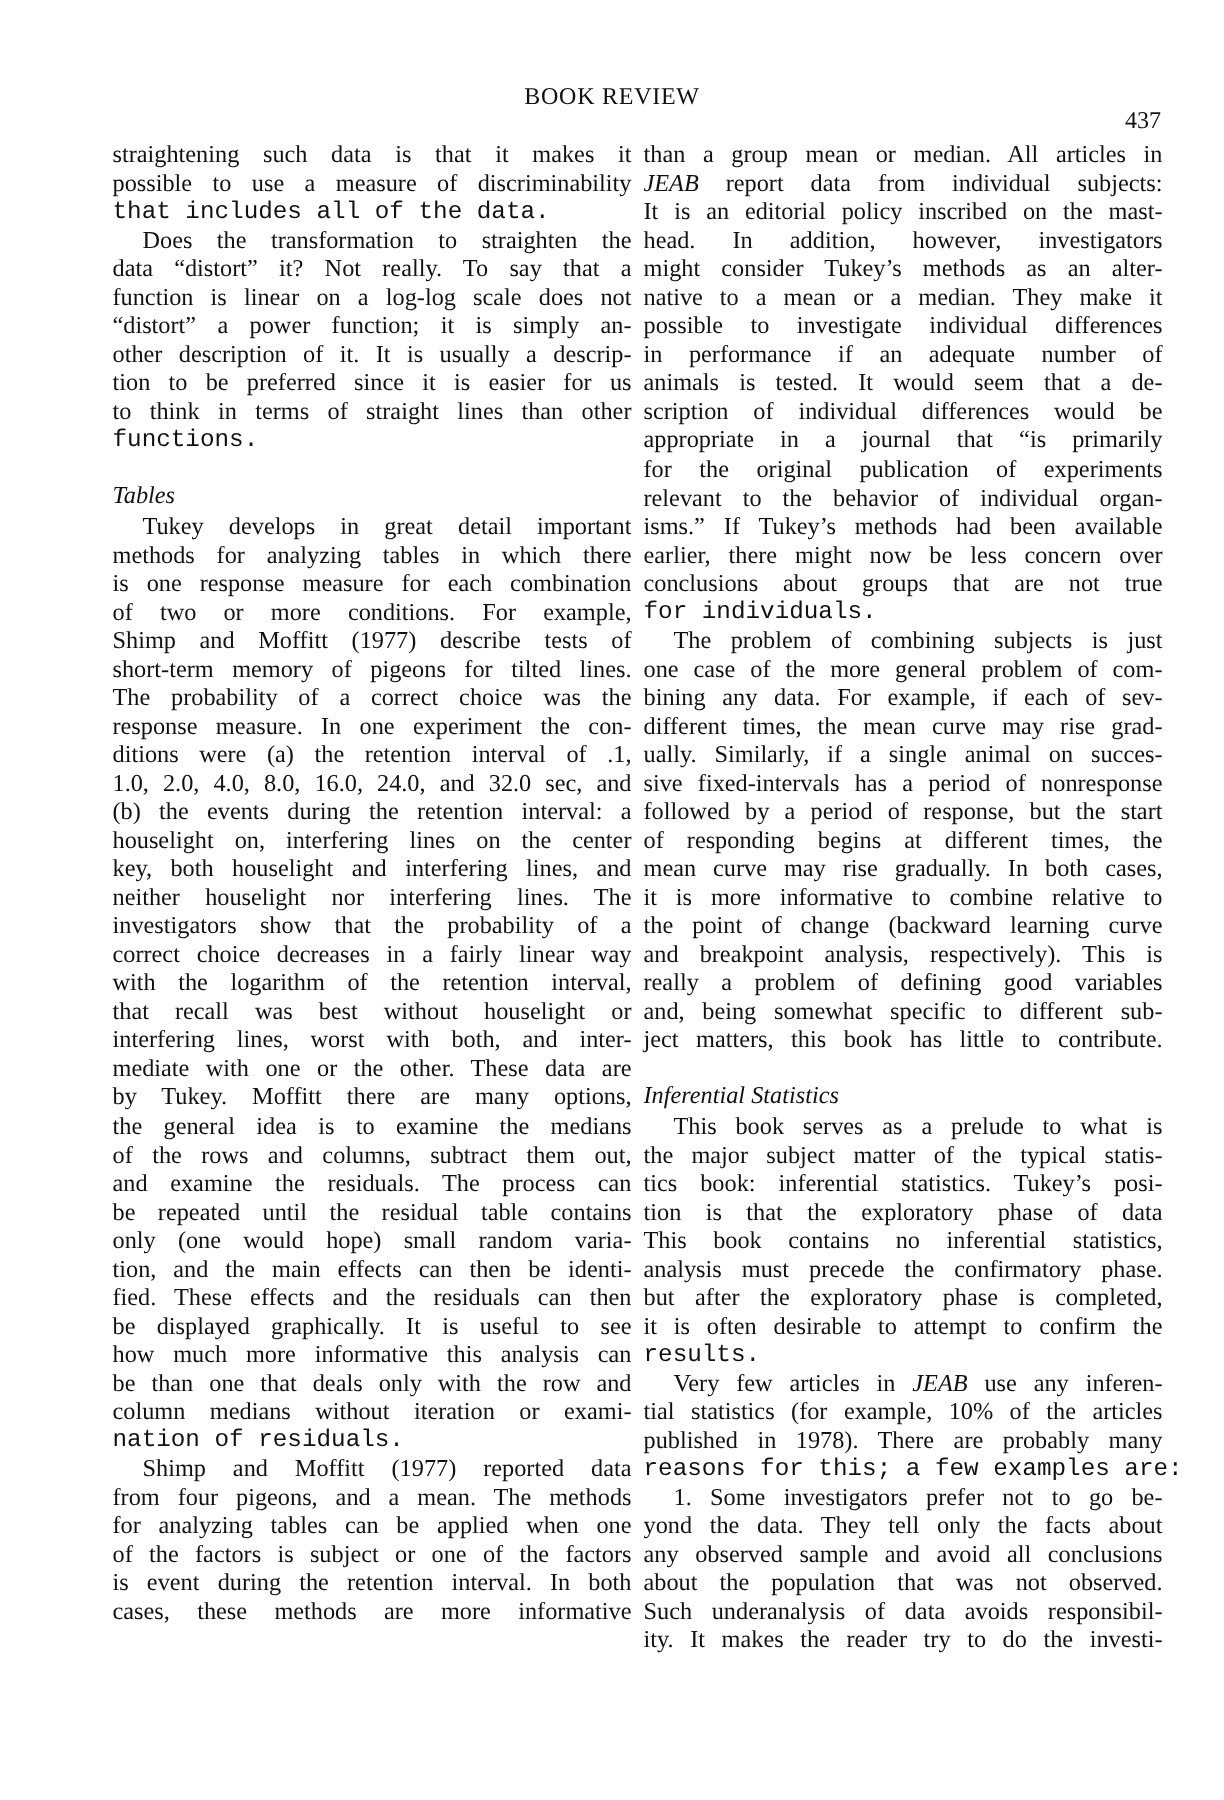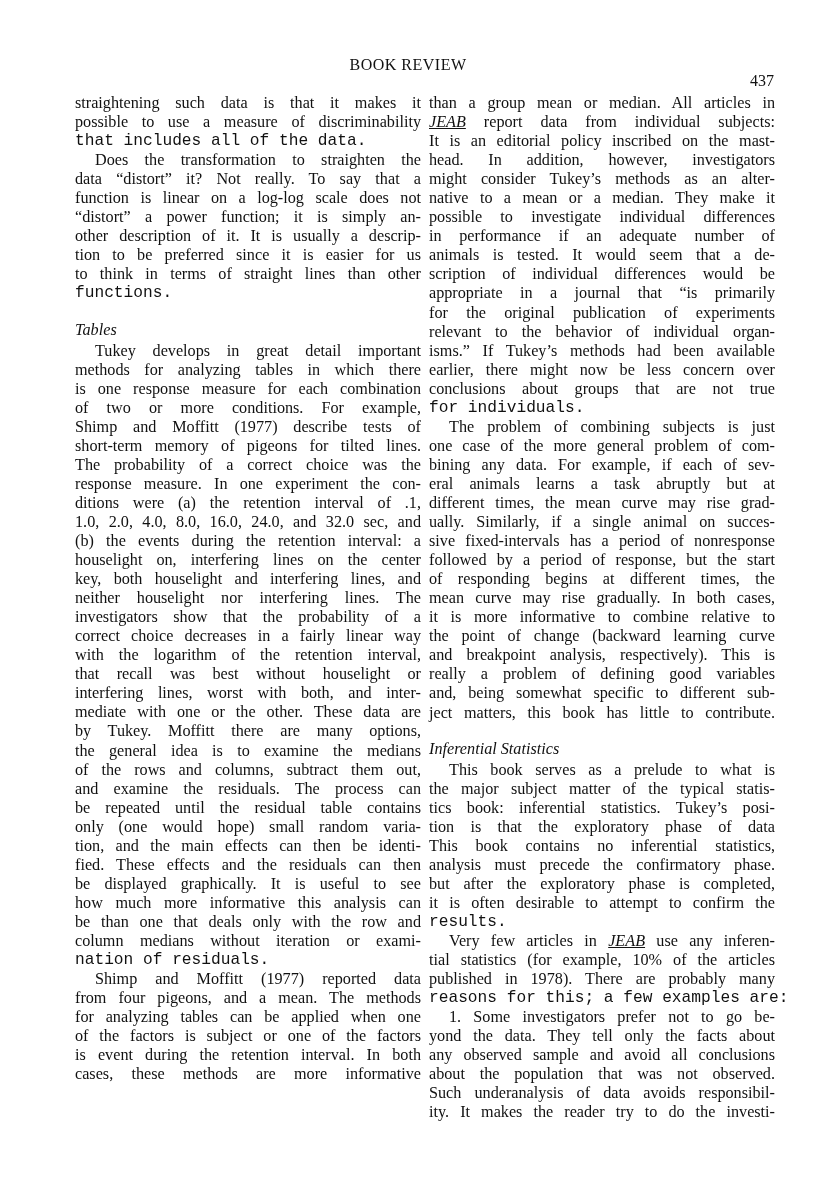--- a/index.html
+++ b/index.html
@@ -26,21 +26,21 @@
   .col-left { left: 63px; margin-left: 12px; }
   .col-right { left: 429px; }
   .col-right { width: 346px; }
   p { margin: 0; text-indent: 0; }
   .line { display: block; text-align: justify; text-align-last: justify; white-space: nowrap; overflow: visible; }
   .line.last { text-align-last: left; font-family: Liberation Mono, monospace; }
   h3.section-heading {
     font-style: italic; font-weight: normal; font-size: 16.2px;
     margin: 0; padding-top: 17px; padding-bottom: 2px; line-height: 19px;
   }
-  em.journal { font-style: italic; text-decoration: underline; }
+  em.journal { font-style: italic; }
 </style>
 </head>
 <body>
 
 <div class="running-head">
   <span class="running-title">BOOK REVIEW</span>
   <span class="page-number">437</span>
 </div>
 
 <div class="column col-left">
@@ -122,21 +122,20 @@
     <span class="line">relevant to the behavior of individual organ-</span>
     <span class="line">isms.” If Tukey’s methods had been available</span>
     <span class="line">earlier, there might now be less concern over</span>
     <span class="line">conclusions about groups that are not true</span>
     <span class="line last">for individuals.</span>
   </p>
   <p>
     <span class="line" style="padding-left:20px">The problem of combining subjects is just</span>
     <span class="line">one case of the more general problem of com-</span>
     <span class="line">bining any data. For example, if each of sev-</span>
-    <span class="line">eral animals learns a task abruptly but at</span>
     <span class="line">different times, the mean curve may rise grad-</span>
     <span class="line">ually. Similarly, if a single animal on succes-</span>
     <span class="line">sive fixed-intervals has a period of nonresponse</span>
     <span class="line">followed by a period of response, but the start</span>
     <span class="line">of responding begins at different times, the</span>
     <span class="line">mean curve may rise gradually. In both cases,</span>
     <span class="line">it is more informative to combine relative to</span>
     <span class="line">the point of change (backward learning curve</span>
     <span class="line">and breakpoint analysis, respectively). This is</span>
     <span class="line">really a problem of defining good variables</span>

